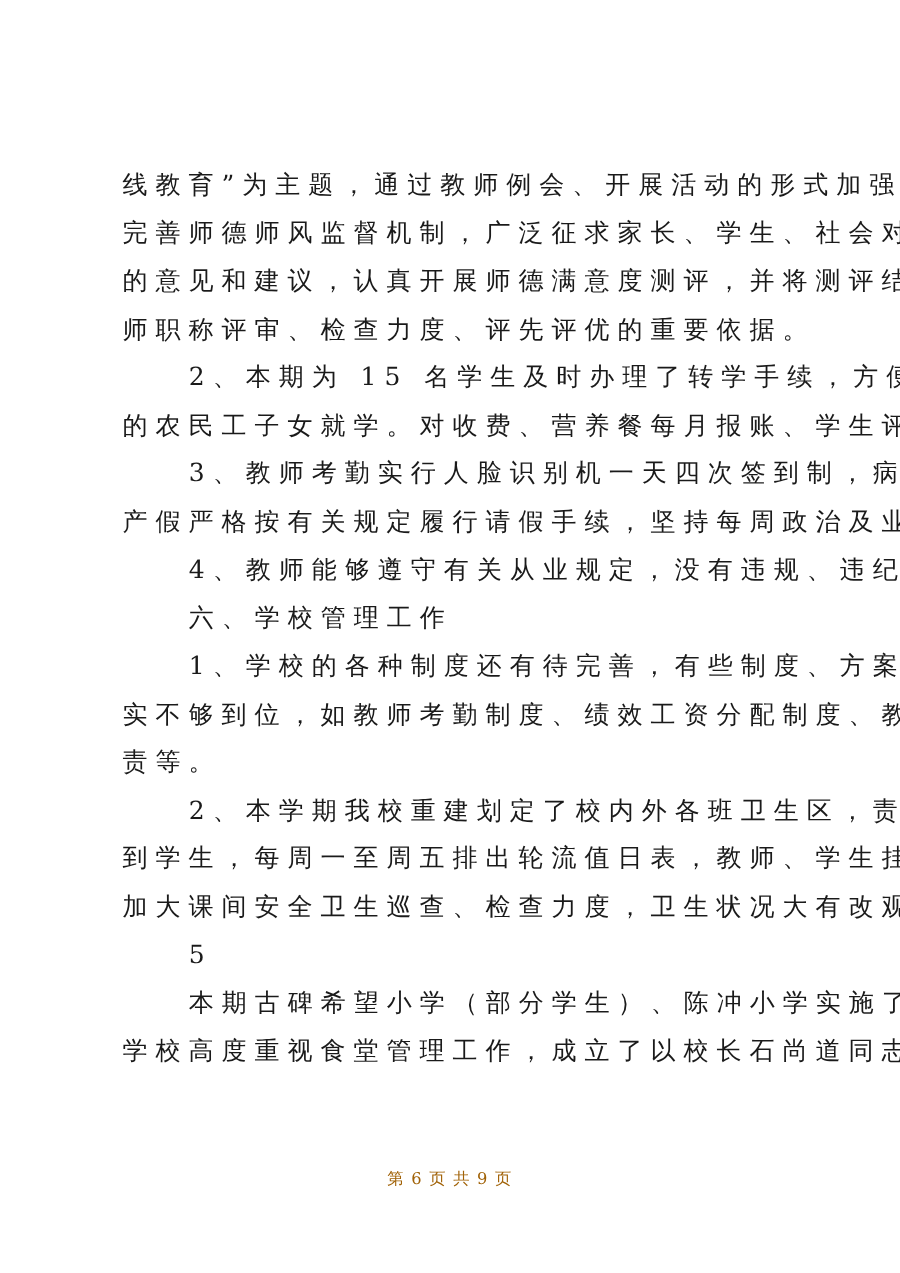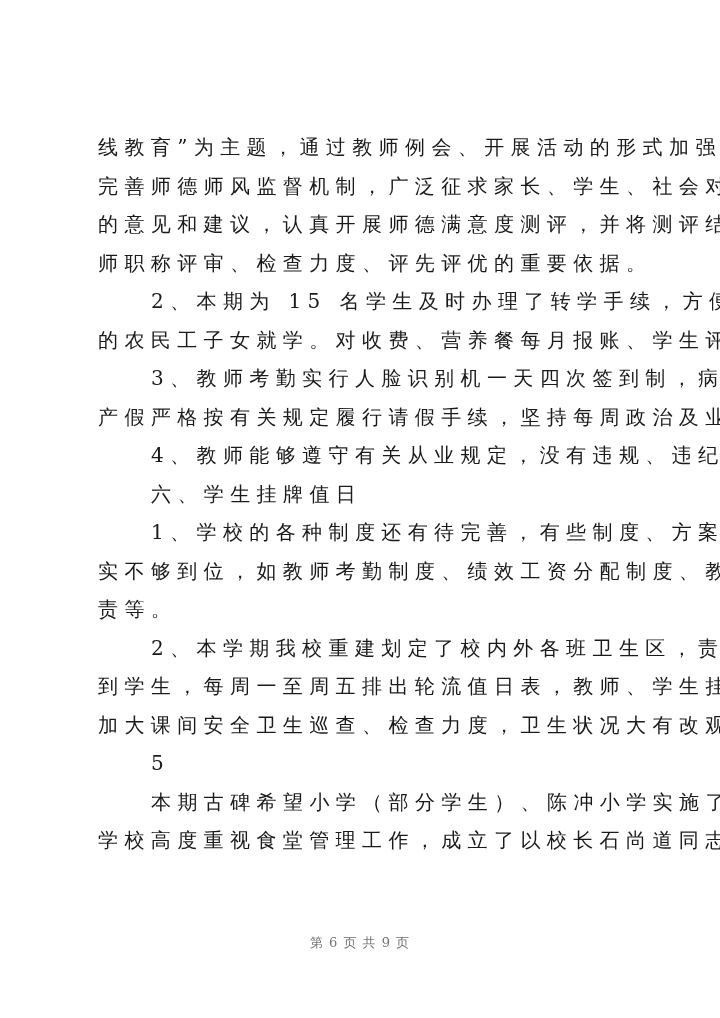--- a/index.html
+++ b/index.html
@@ -36,39 +36,39 @@
       white-space: nowrap;
     }
     .indent { padding-left: 53px; }
     .footer {
       position: absolute;
       left: 0;
       width: 720px;
       top: 934px;
       text-align: center;
       font-size: 13px;
-      color: #737373;
+      color: #a16207;
       letter-spacing: 1px;
     }
   </style>
 </head>
 <body>
 
 <div class="page">
   <div class="body-text">
     <div class="line">线教育”为主题，通过教师例会、开展活动的形式加强师德学习，</div>
     <div class="line">完善师德师风监督机制，广泛征求家长、学生、社会对师德建设</div>
     <div class="line">的意见和建议，认真开展师德满意度测评，并将测评结果作为教</div>
     <div class="line">师职称评审、检查力度、评先评优的重要依据。</div>
     <div class="line indent">2、本期为 15 名学生及时办理了转学手续，方便了进城务工</div>
     <div class="line">的农民工子女就学。对收费、营养餐每月报账、学生评优、教师</div>
     <div class="line indent">3、教师考勤实行人脸识别机一天四次签到制，病事假、婚</div>
     <div class="line">产假严格按有关规定履行请假手续，坚持每周政治及业务学习。</div>
     <div class="line indent">4、教师能够遵守有关从业规定，没有违规、违纪现象。</div>
-    <div class="line indent">六、学生挂牌值日</div>
+    <div class="line indent">六、学校管理工作</div>
     <div class="line indent">1、学校的各种制度还有待完善，有些制度、方案有，但落</div>
     <div class="line">实不够到位，如教师考勤制度、绩效工资分配制度、教师值日职</div>
     <div class="line">责等。</div>
     <div class="line indent">2、本学期我校重建划定了校内外各班卫生区，责任到教师、</div>
     <div class="line">到学生，每周一至周五排出轮流值日表，教师、学生挂牌值日，</div>
     <div class="line">加大课间安全卫生巡查、检查力度，卫生状况大有改观。</div>
     <div class="line indent">5</div>
     <div class="line indent">本期古碑希望小学（部分学生）、陈冲小学实施了食堂供餐、</div>
     <div class="line">学校高度重视食堂管理工作，成立了以校长石尚道同志为组长、</div>
   </div>

